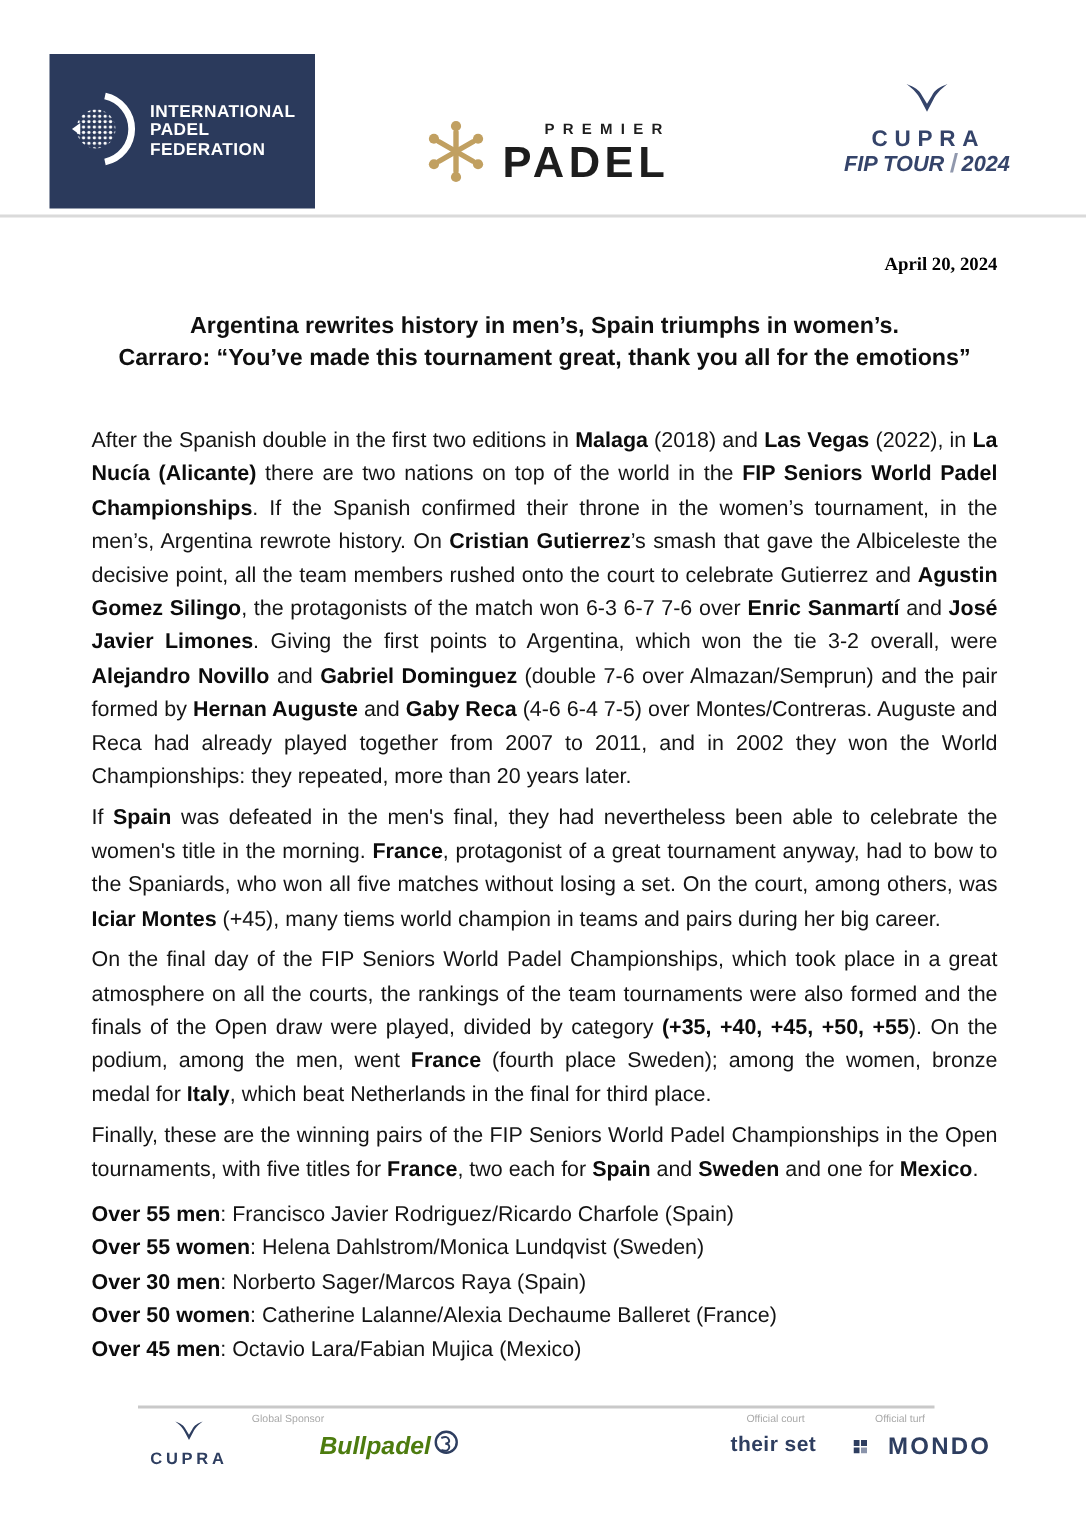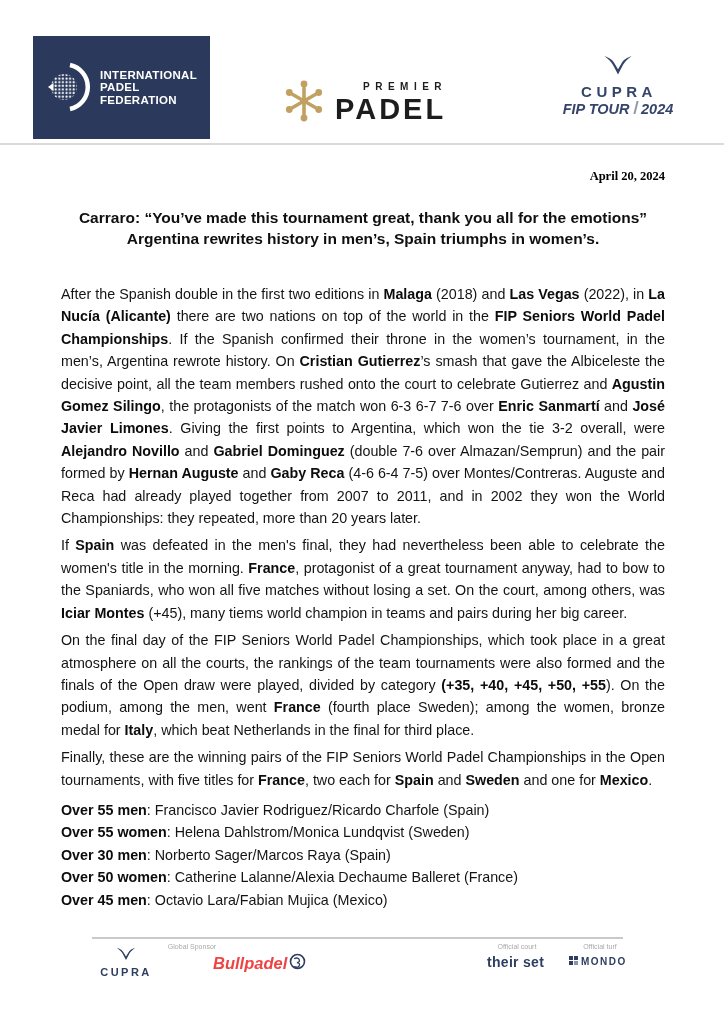--- a/index.html
+++ b/index.html
@@ -48,24 +48,24 @@
   
   .footer-rule { position:absolute; left:92px; top:928px; width:531px; height:2px; background:#c9c9c9; }
   .footer-label { position:absolute; top:934px; font-size:7px; color:#a9a9a9; text-align:center; width:72px; }
   .label-global  { left:156px; }
   .label-court   { left:481px; }
   .label-turf    { left:564px; }
 
   .cupra-footer { position:absolute; left:95px; top:938px; width:62px; text-align:center; color:#2e3e60; }
   .cupra-footer-word { font-size:11px; font-weight:bold; letter-spacing:2.5px; margin-top:1px; }
   .bullpadel-logo { position:absolute; left:213px; top:944px; display:flex; align-items:center; gap:2px;
-                    color:#ef4444; font-style:italic; font-weight:bold; font-size:16.5px; }
+                    color:#4d7c0f; font-style:italic; font-weight:bold; font-size:16.5px; }
   .mejorset-logo { position:absolute; left:487px; top:945px; color:#2e3e60; font-weight:bold; font-size:14px; letter-spacing:0.3px; }
-  .mondo-logo { position:absolute; left:569px; top:947px; display:flex; align-items:flex-start; gap:3px;
-                color:#2e3e60; font-weight:bold; font-size:10px; letter-spacing:1.5px; }
+  .mondo-logo { position:absolute; left:569px; top:947px; display:flex; align-items:flex-start; gap:14px;
+                color:#2e3e60; font-weight:bold; font-size:16px; letter-spacing:1.5px; }
 </style>
 </head>
 <body>
 
 <div class="page">
 
   <div class="header-rule"></div>
 
   <div class="ipf-logo">
     <span>
@@ -124,22 +124,22 @@
     <div class="cupra-tour">
       <span>FIP TOUR</span>
       <span class="cupra-tour-divider"></span>
       <span>2024</span>
     </div>
   </div>
 
   <div class="date">April 20, 2024</div>
 
   <div class="title">
+    <div>Argentina rewrites history in men’s, Spain triumphs in women’s.</div>
     <div>Carraro: “You’ve made this tournament great, thank you all for the emotions”</div>
-    <div>Argentina rewrites history in men’s, Spain triumphs in women’s.</div>
   </div>
 
   <div class="body">
     <p><span>After the Spanish double in the first two editions in </span><b>Malaga</b><span> (2018) and </span><b>Las Vegas</b><span> (2022), in </span><b>La Nucía (Alicante)</b><span> there are two nations on top of the world in the </span><b>FIP Seniors World Padel Championships</b><span>. If the Spanish confirmed their throne in the women’s tournament, in the men’s, Argentina rewrote history. On </span><b>Cristian Gutierrez</b><span>’s smash that gave the Albiceleste the decisive point, all the team members rushed onto the court to celebrate Gutierrez and </span><b>Agustin Gomez Silingo</b><span>, the protagonists of the match won 6-3 6-7 7-6 over </span><b>Enric Sanmartí</b><span> and </span><b>José Javier Limones</b><span>. Giving the first points to Argentina, which won the tie 3-2 overall, were </span><b>Alejandro Novillo</b><span> and </span><b>Gabriel Dominguez</b><span> (double 7-6 over Almazan/Semprun) and the pair formed by </span><b>Hernan Auguste</b><span> and </span><b>Gaby Reca</b><span> (4-6 6-4 7-5) over Montes/Contreras. Auguste and Reca had already played together from 2007 to 2011, and in 2002 they won the World Championships: they repeated, more than 20 years later.</span></p>
     <p><span>If </span><b>Spain</b><span> was defeated in the men's final, they had nevertheless been able to celebrate the women's title in the morning. </span><b>France</b><span>, protagonist of a great tournament anyway, had to bow to the Spaniards, who won all five matches without losing a set. On the court, among others, was </span><b>Iciar Montes</b><span> (+45), many tiems world champion in teams and pairs during her big career.</span></p>
     <p><span>On the final day of the FIP Seniors World Padel Championships, which took place in a great atmosphere on all the courts, the rankings of the team tournaments were also formed and the finals of the Open draw were played, divided by category </span><b>(+35, +40, +45, +50, +55</b><span>). On the podium, among the men, went </span><b>France</b><span> (fourth place Sweden); among the women, bronze medal for </span><b>Italy</b><span>, which beat Netherlands in the final for third place.</span></p>
     <p><span>Finally, these are the winning pairs of the FIP Seniors World Padel Championships in the Open tournaments, with five titles for </span><b>France</b><span>, two each for </span><b>Spain</b><span> and </span><b>Sweden</b><span> and one for </span><b>Mexico</b><span>.</span></p>
 
     <div class="winners">
       <div><b>Over 55 men</b><span>: Francisco Javier Rodriguez/Ricardo Charfole (Spain)</span></div>

